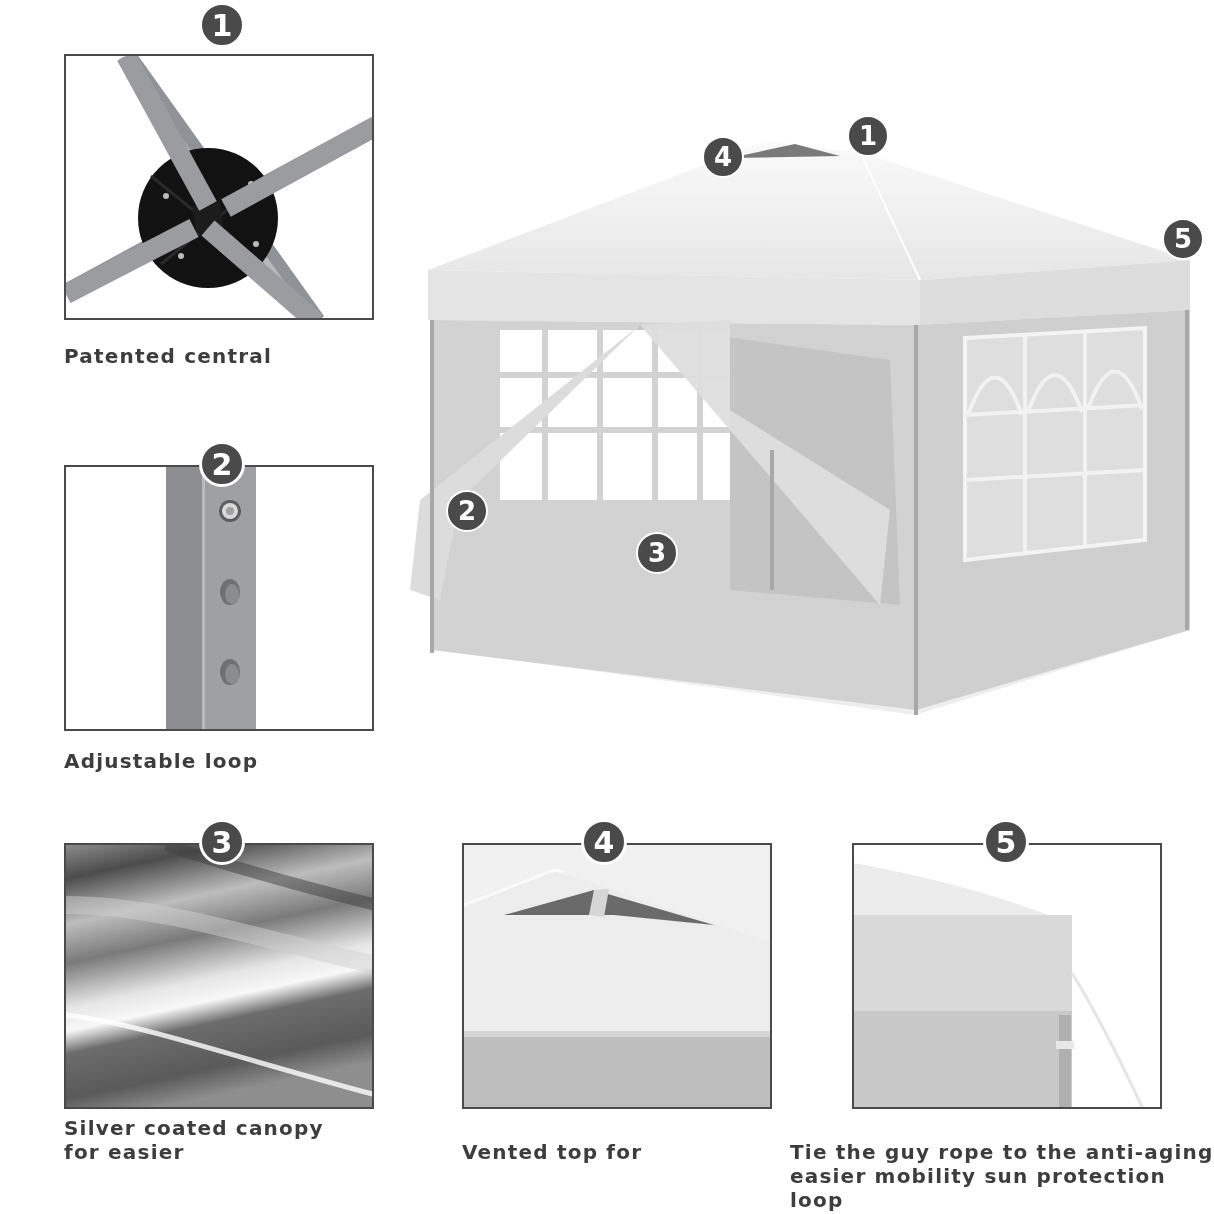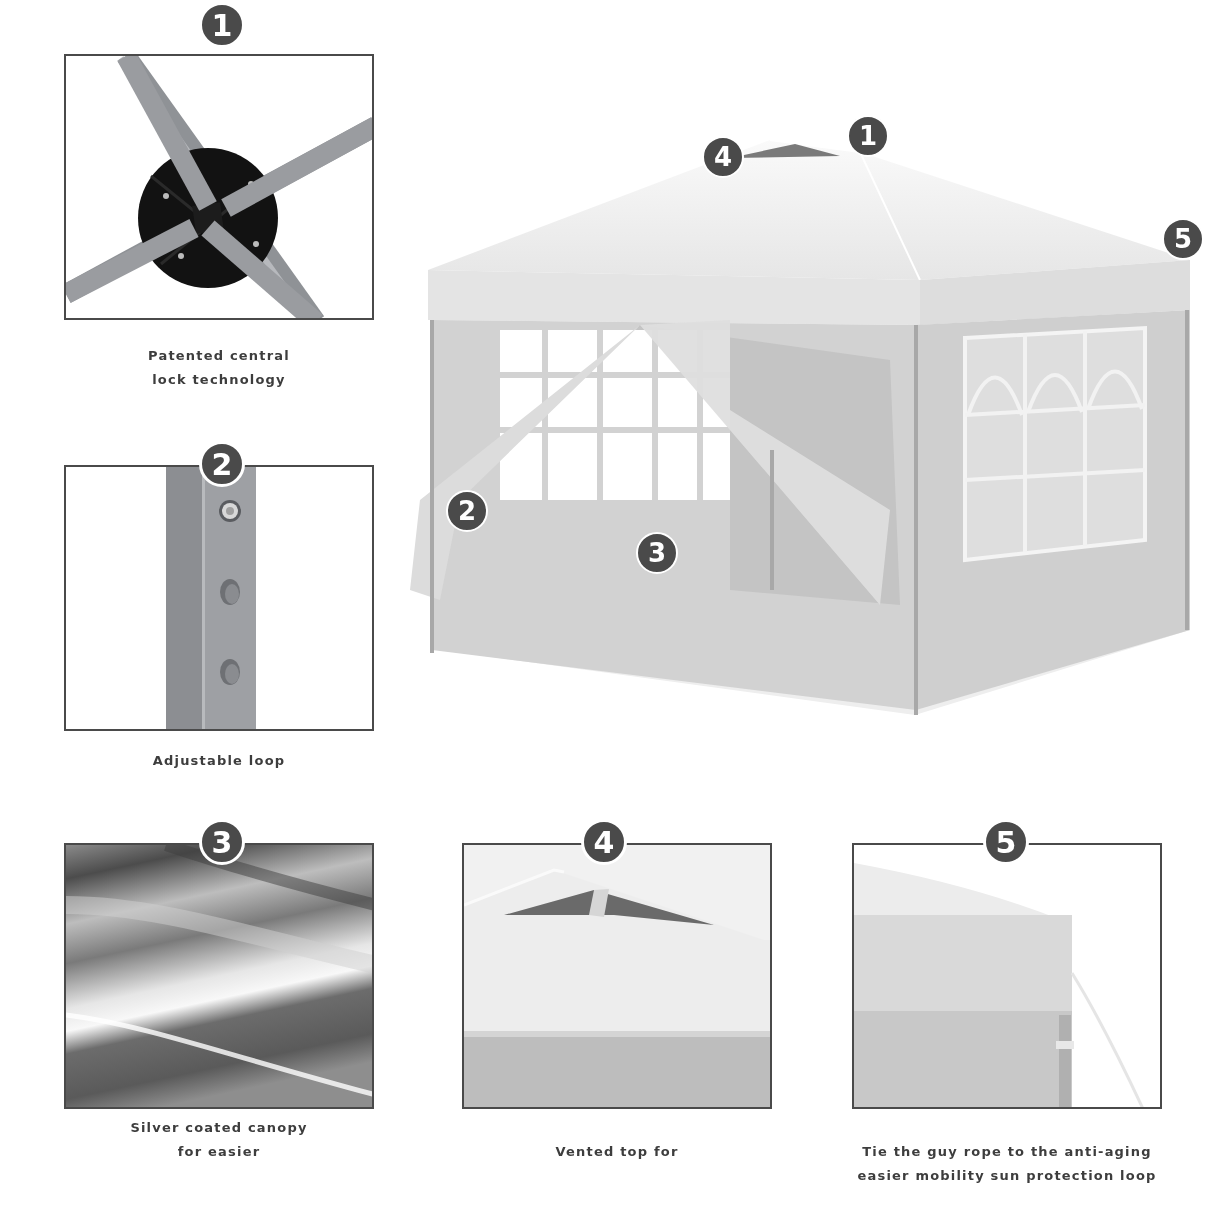--- a/index.html
+++ b/index.html
@@ -9,22 +9,22 @@
   .panel { position: absolute; border: 2px solid #4a4a4a; overflow: hidden; background: #fff; }
   .badge {
     position: absolute; width: 46px; height: 46px; border-radius: 50%;
     background: #4a4a4a; color: #fff; font-weight: bold; font-size: 30px;
     display: flex; align-items: center; justify-content: center;
     font-family: "DejaVu Sans", sans-serif; z-index: 3;
     border: 3px solid #fff;
   }
   .badge.sm { width: 42px; height: 42px; font-size: 26px; border-width: 2px; }
   .caption {
-    position: absolute; text-align: center; font-weight: bold;
-    font-size: 13px; line-height: 24px; letter-spacing: 1.2px; color: #3d3d3d;
+    position: absolute; font-weight: bold;
+    font-size: 20px; line-height: 24px; letter-spacing: 1.2px; color: #3d3d3d;
   }
   .caption span { display: block; }
   svg { display: block; }
 </style>
 </head>
 <body>
 
 <div class="badge" style="left:199px; top:2px;">1</div>
 <div class="panel" style="left:64px; top:54px; width:310px; height:266px;">
   <svg width="310" height="266" viewBox="0 0 310 266">
@@ -50,21 +50,20 @@
     <circle cx="115" cy="200" r="3" fill="#bbb"></circle>
     <circle cx="190" cy="188" r="3" fill="#bbb"></circle>
     <line x1="60" y1="0" x2="142" y2="150" stroke="#9a9ca0" stroke-width="20"></line>
     <line x1="142" y1="172" x2="250" y2="266" stroke="#9a9ca0" stroke-width="20"></line>
     <line x1="0" y1="238" x2="128" y2="172" stroke="#9a9ca0" stroke-width="20"></line>
     <line x1="160" y1="152" x2="310" y2="70" stroke="#9a9ca0" stroke-width="20"></line>
   </svg>
 </div>
 <div class="caption" style="left:64px; top:344px; width:310px;">
   <span>Patented central</span>
-  <span>lock technology</span>
 </div>
 
 <div class="badge" style="left:199px; top:441px;">2</div>
 <div class="panel" style="left:64px; top:465px; width:310px; height:266px;">
   <svg width="310" height="266" viewBox="0 0 310 266">
     <rect x="100" y="0" width="36" height="266" fill="#8c8e92"></rect>
     <rect x="136" y="0" width="54" height="266" fill="#9ea0a4"></rect>
     <rect x="136" y="0" width="3" height="266" fill="#b8babd"></rect>
     <circle cx="164" cy="44" r="11" fill="#5a5c60"></circle>
     <circle cx="164" cy="44" r="8" fill="#d8d8d8"></circle>

